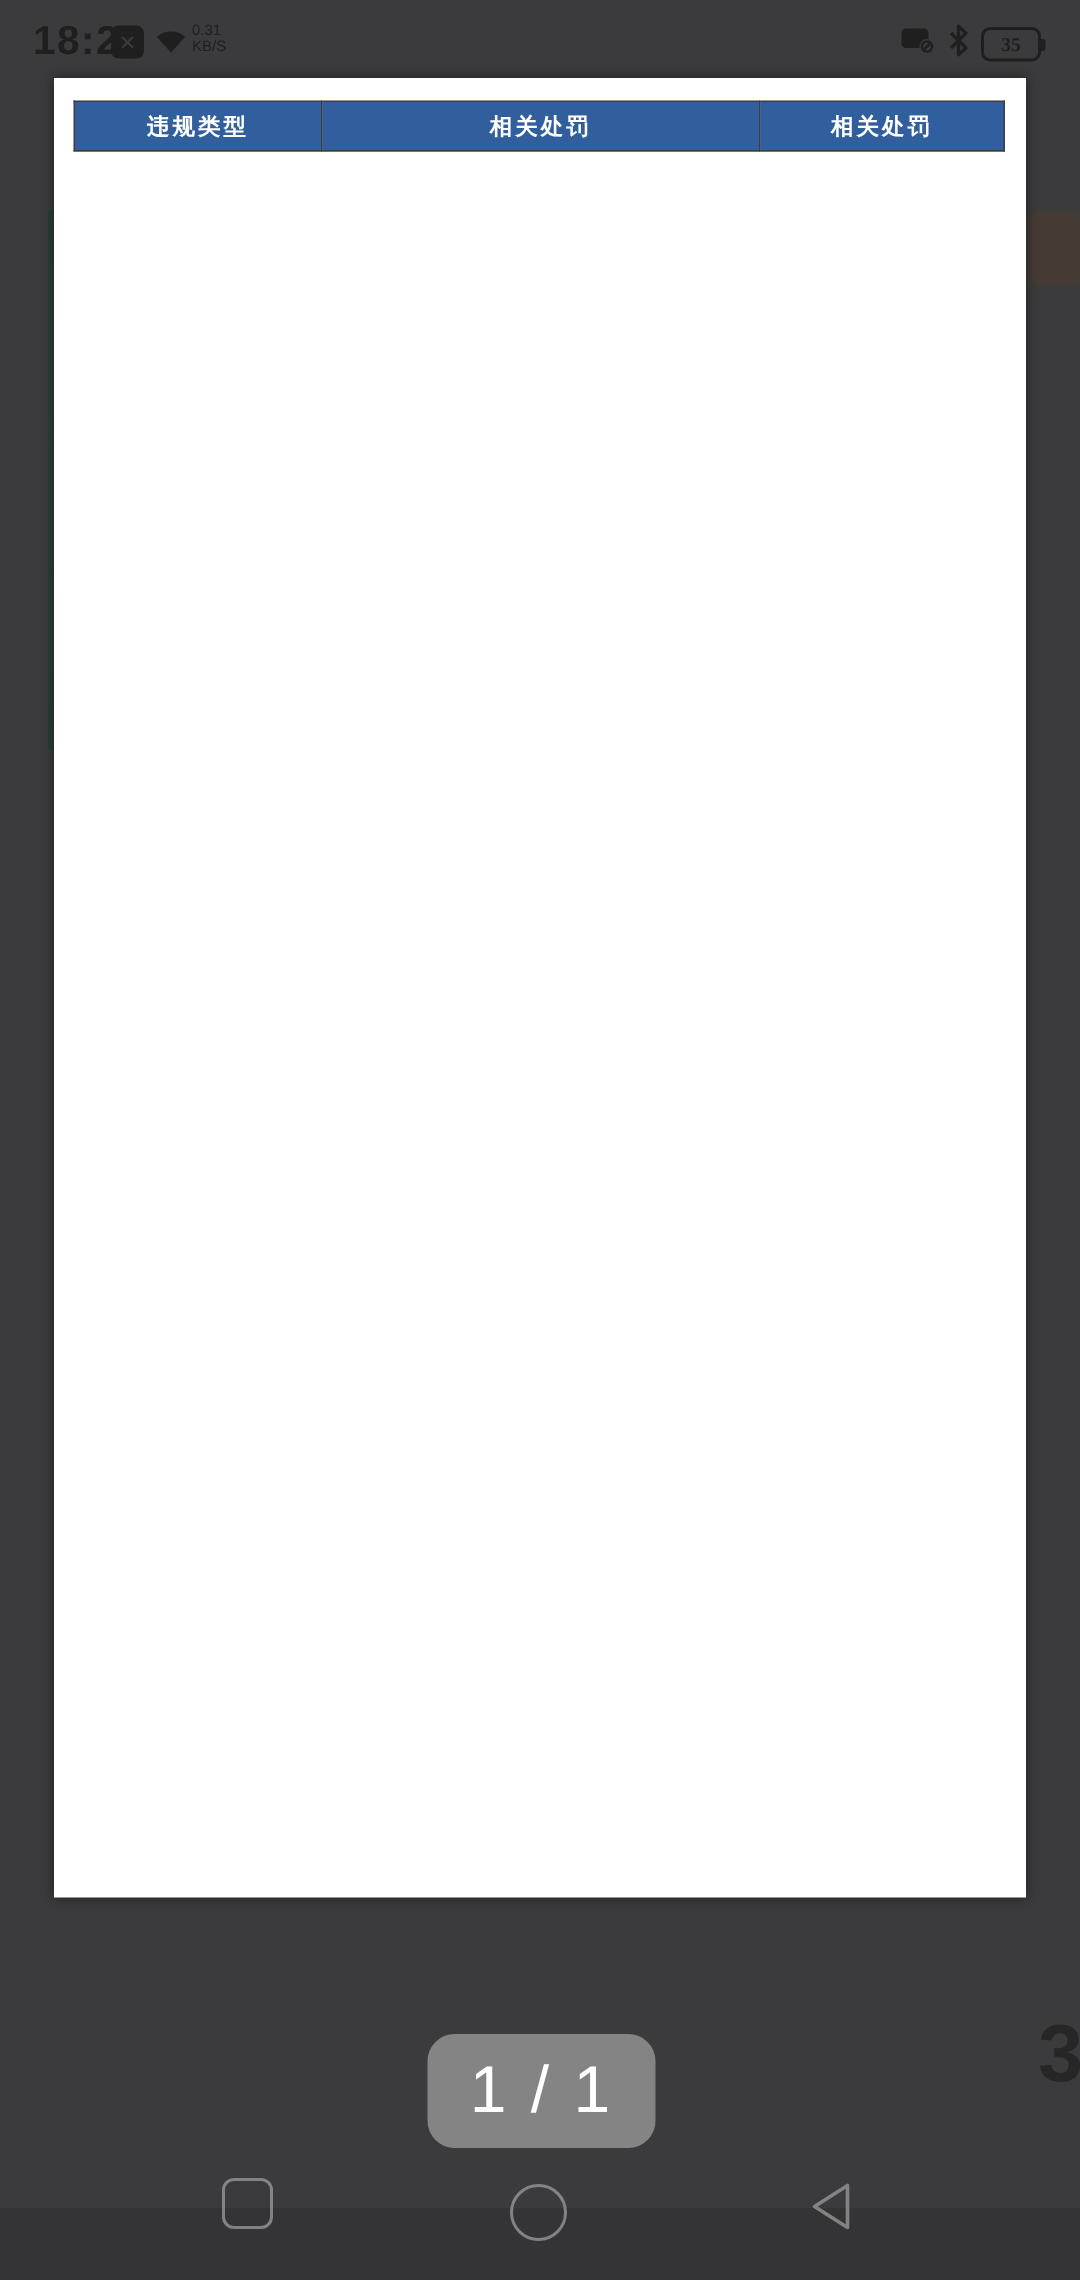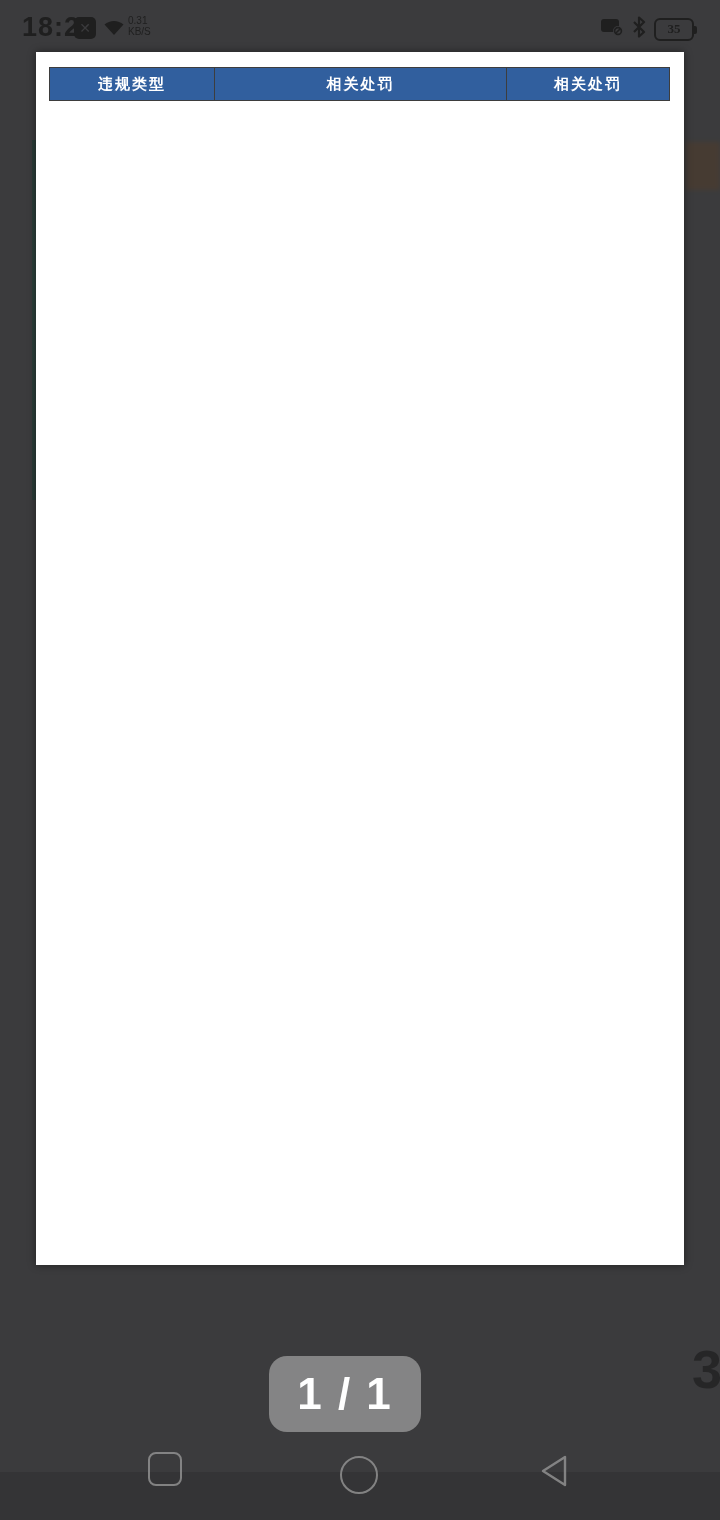--- a/index.html
+++ b/index.html
@@ -42,24 +42,24 @@
     font-size:12px; color:#3a3a3a;
   }
   col.c1 { width:165px; } col.c2 { width:292px; } col.c3 { width:163px; }
   .rules th, .rules td { border:1px solid #3d3d3d; }
   .rules th {
     background:#315f9e; color:#ffffff; font-size:15px; font-weight:bold;
     height:33px; letter-spacing:2px; text-align:center;
   }
   
   .toast {
-    position:absolute; left:269px; top:1356px; width:152px; height:76px;
+    position:absolute; left:285px; top:1356px; width:152px; height:76px;
     background:rgba(146,146,146,.85); border-radius:18px;
     display:flex; align-items:center; justify-content:center;
-    color:#ffffff; font-size:44px; font-weight:bold; letter-spacing:2px;
+    color:#ffffff; font-size:44px; font-weight:normal; letter-spacing:2px;
   }
   
   .navbtn { position:absolute; background:transparent; border:none; cursor:pointer; }
   .nav-square { left:148px; top:1452px; width:34px; height:34px;
                 border:2px solid rgba(150,150,150,.8); border-radius:8px; }
   .nav-circle { left:340px; top:1456px; width:38px; height:38px;
                 border:2px solid rgba(150,150,150,.8); border-radius:50%; }
   .nav-tri { left:534px; top:1450px; width:42px; height:42px; }
   .bottom-strip { position:absolute; left:0; top:1472px; width:720px; height:48px; background:#343436; }
 </style>

